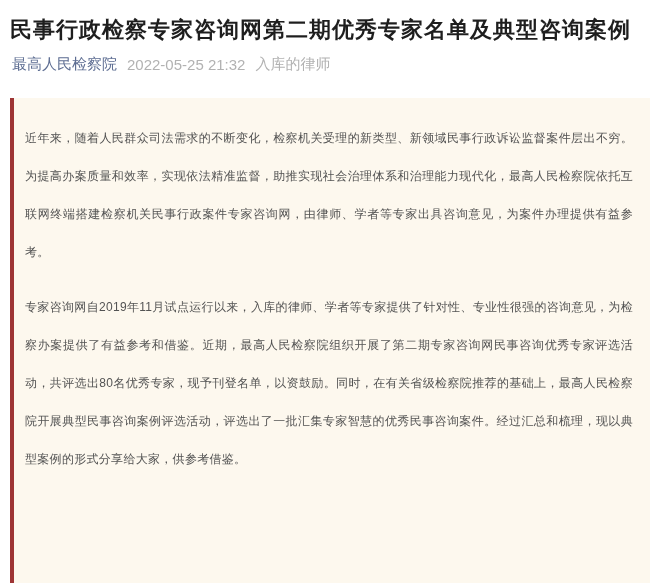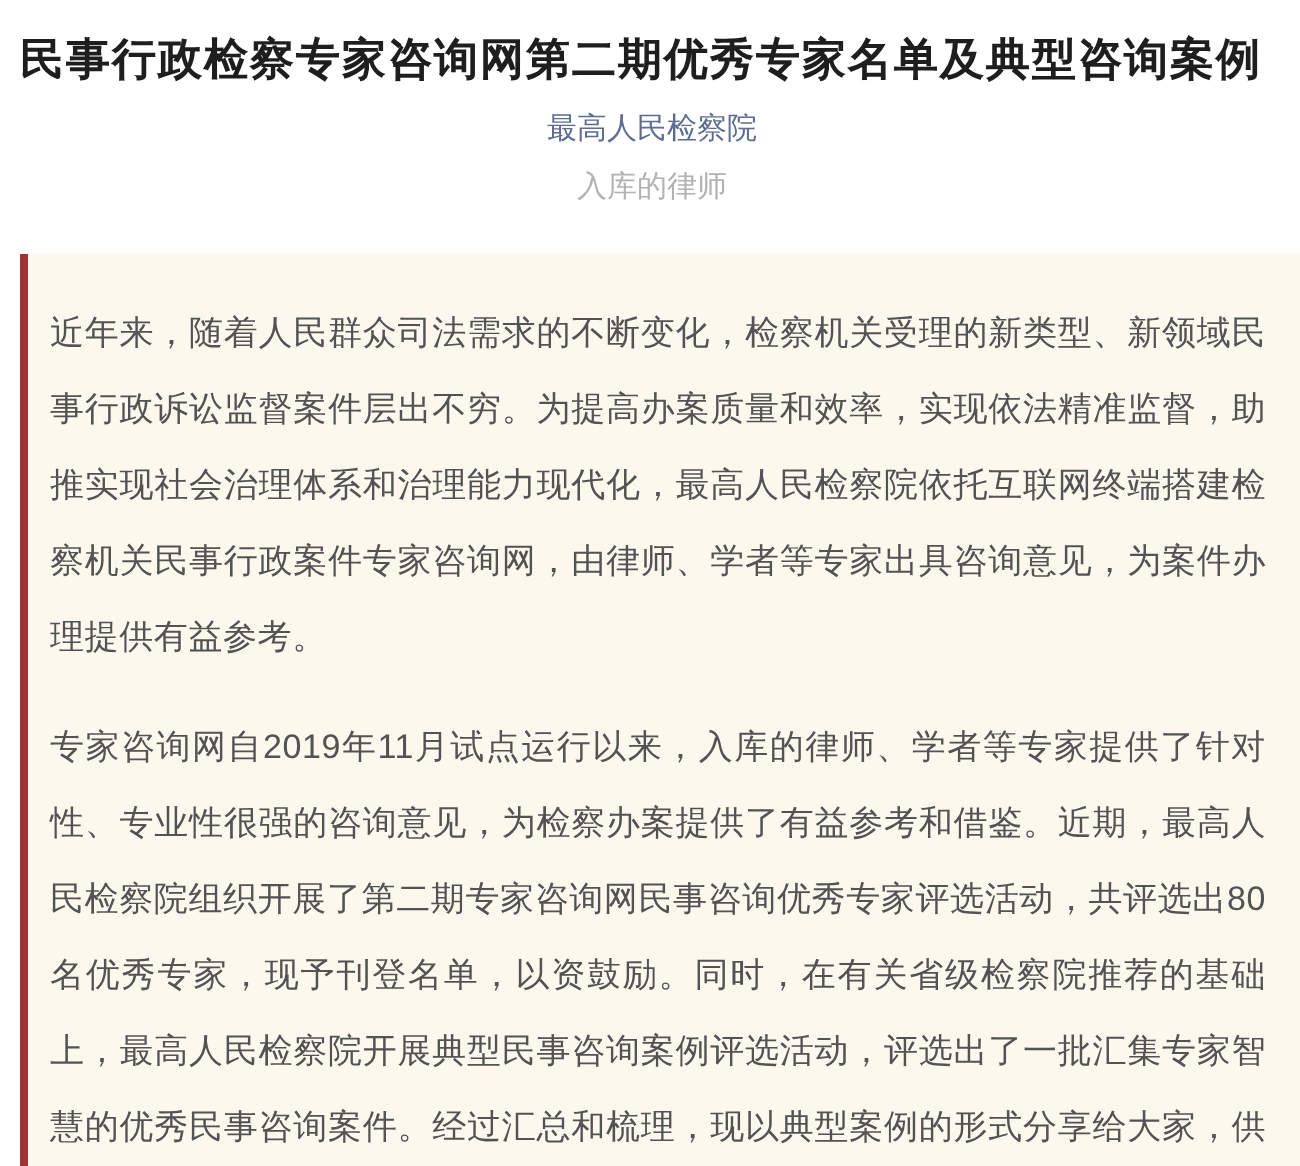--- a/index.html
+++ b/index.html
@@ -30,21 +30,20 @@
     letter-spacing: 1px;
     color: var(--title-color);
   }
   .byline {
     margin: 0 10px 0 12px;
     font-size: 15px;
     display: flex;
     align-items: center;
     gap: 10px;
     white-space: nowrap;
-    flex-direction: column;
   }
   .account-name {
     color: var(--account-link);
     cursor: pointer;
   }
   .meta {
     color: var(--meta-gray);
   }
   .quote {
     position: relative;
@@ -58,39 +57,40 @@
     left: 0;
     top: 0;
     bottom: 0;
     width: 4px;
     background: var(--accent-red);
   }
   .quote-content {
     padding: 21px 17px 20px 15px;
   }
   .quote-content p {
-    font-size: 17px;
+    font-size: 12px;
     line-height: 38px;
     letter-spacing: 0.3px;
     text-align: justify;
     color: var(--body-text);
   }
   .quote-content p + p {
     margin-top: 17px;
   }
 </style>
 </head>
 <body>
 
 <div class="page">
 
   <h1 class="article-title">民事行政检察专家咨询网第二期优秀专家名单及典型咨询案例</h1>
 
   <div class="byline">
     <span class="account-name">最高人民检察院</span>
+    <span class="meta">2022-05-25 21:32</span>
     <span class="meta">入库的律师</span>
   </div>
 
   <div class="quote">
     <div class="accent-bar"></div>
     <div class="quote-content">
       <p>近年来，随着人民群众司法需求的不断变化，检察机关受理的新类型、新领域民事行政诉讼监督案件层出不穷。为提高办案质量和效率，实现依法精准监督，助推实现社会治理体系和治理能力现代化，最高人民检察院依托互联网终端搭建检察机关民事行政案件专家咨询网，由律师、学者等专家出具咨询意见，为案件办理提供有益参考。</p>
       <p>专家咨询网自2019年11月试点运行以来，入库的律师、学者等专家提供了针对性、专业性很强的咨询意见，为检察办案提供了有益参考和借鉴。近期，最高人民检察院组织开展了第二期专家咨询网民事咨询优秀专家评选活动，共评选出80名优秀专家，现予刊登名单，以资鼓励。同时，在有关省级检察院推荐的基础上，最高人民检察院开展典型民事咨询案例评选活动，评选出了一批汇集专家智慧的优秀民事咨询案件。经过汇总和梳理，现以典型案例的形式分享给大家，供参考借鉴。</p>
     </div>
   </div>

